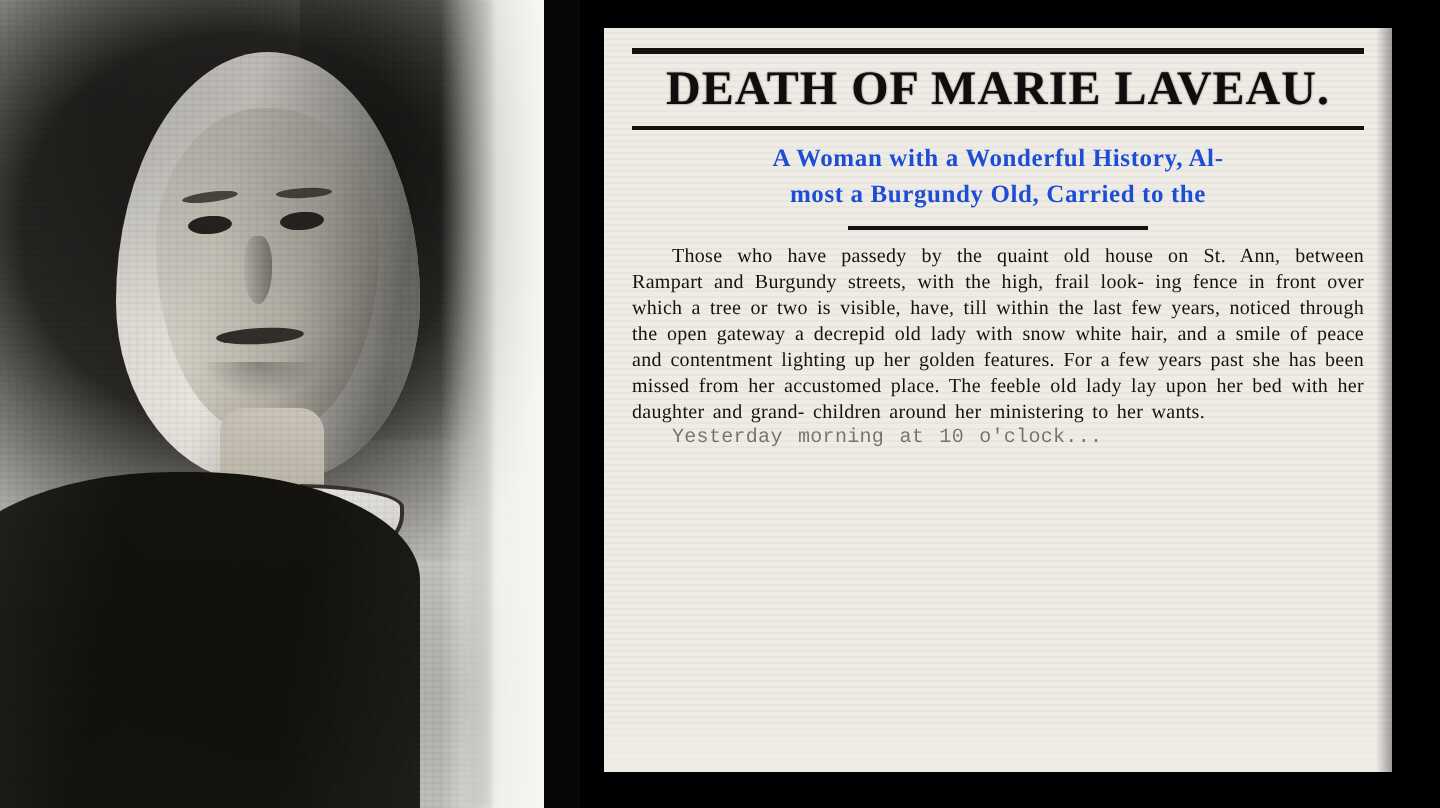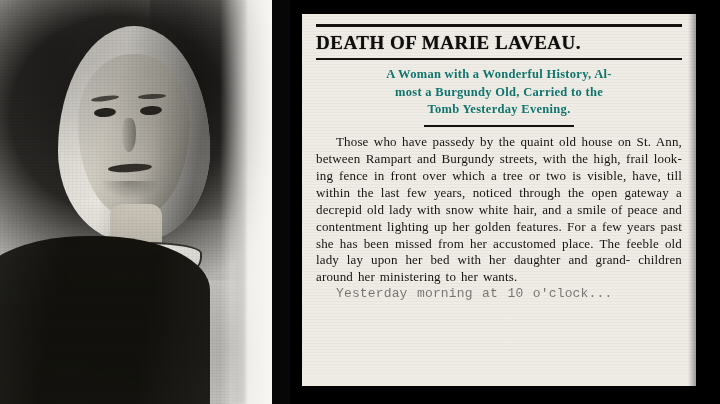--- a/index.html
+++ b/index.html
@@ -255,42 +255,42 @@
   }
   .rule-short {
     height: 2px;
     width: 150px;
     background: #14120f;
     margin: 6px auto 7px auto;
   }
   h1#headline {
     font-family: "Liberation Serif", serif;
     font-weight: bold;
-    font-size: 19px;
+    font-size: 24px;
     letter-spacing: 0.5px;
-    text-align: left;
+    text-align: center;
     color: #0f0e0c;
     margin: 6px 0 4px 0;
     line-height: 1.05;
     text-shadow: 0 0 1px rgba(0,0,0,0.6);
   }
   .subhead {
     font-family: "Liberation Serif", serif;
     font-weight: bold;
     font-size: 12.5px;
     text-align: center;
-    color: #0f766e;
+    color: #1d4ed8;
     line-height: 1.42;
     letter-spacing: 0.3px;
     margin: 2px 6px 0 6px;
   }
   .subhead div { white-space: nowrap; }
   .body-text {
     font-family: "Liberation Serif", serif;
-    font-size: 13px;
+    font-size: 10px;
     line-height: 1.30;
     color: #15130f;
     text-align: justify;
     margin-top: 7px;
     letter-spacing: 0.15px;
     word-spacing: 1.5px;
   }
   .body-text .indent { text-indent: 20px; }
   .body-text p { margin: 0; }
   .fade-bottom {
@@ -355,21 +355,20 @@
 
       <div class="rule-top"></div>
 
       <h1 id="headline">DEATH OF MARIE LAVEAU.</h1>
 
       <div class="rule-thin"></div>
 
       <div class="subhead">
         <div>A Woman with a Wonderful History, Al-</div>
         <div>most a Burgundy Old, Carried to the</div>
-        <div>Tomb Yesterday Evening.</div>
       </div>
 
       <div class="rule-short"></div>
 
       <div class="body-text">
         <p class="indent">Those who have passedy by the quaint old house on St. Ann, between Rampart and Burgundy streets, with the high, frail look- ing fence in front over which a tree or two is visible, have, till within the last few years, noticed through the open gateway a decrepid old lady with snow white hair, and a smile of peace and contentment lighting up her golden features. For a few years past she has been missed from her accustomed place. The feeble old lady lay upon her bed with her daughter and grand- children around her ministering to her wants.</p>
         <p class="indent partial-line">Yesterday morning at 10 o'clock...</p>
       </div>
 
       <div class="paper-noise"></div>

